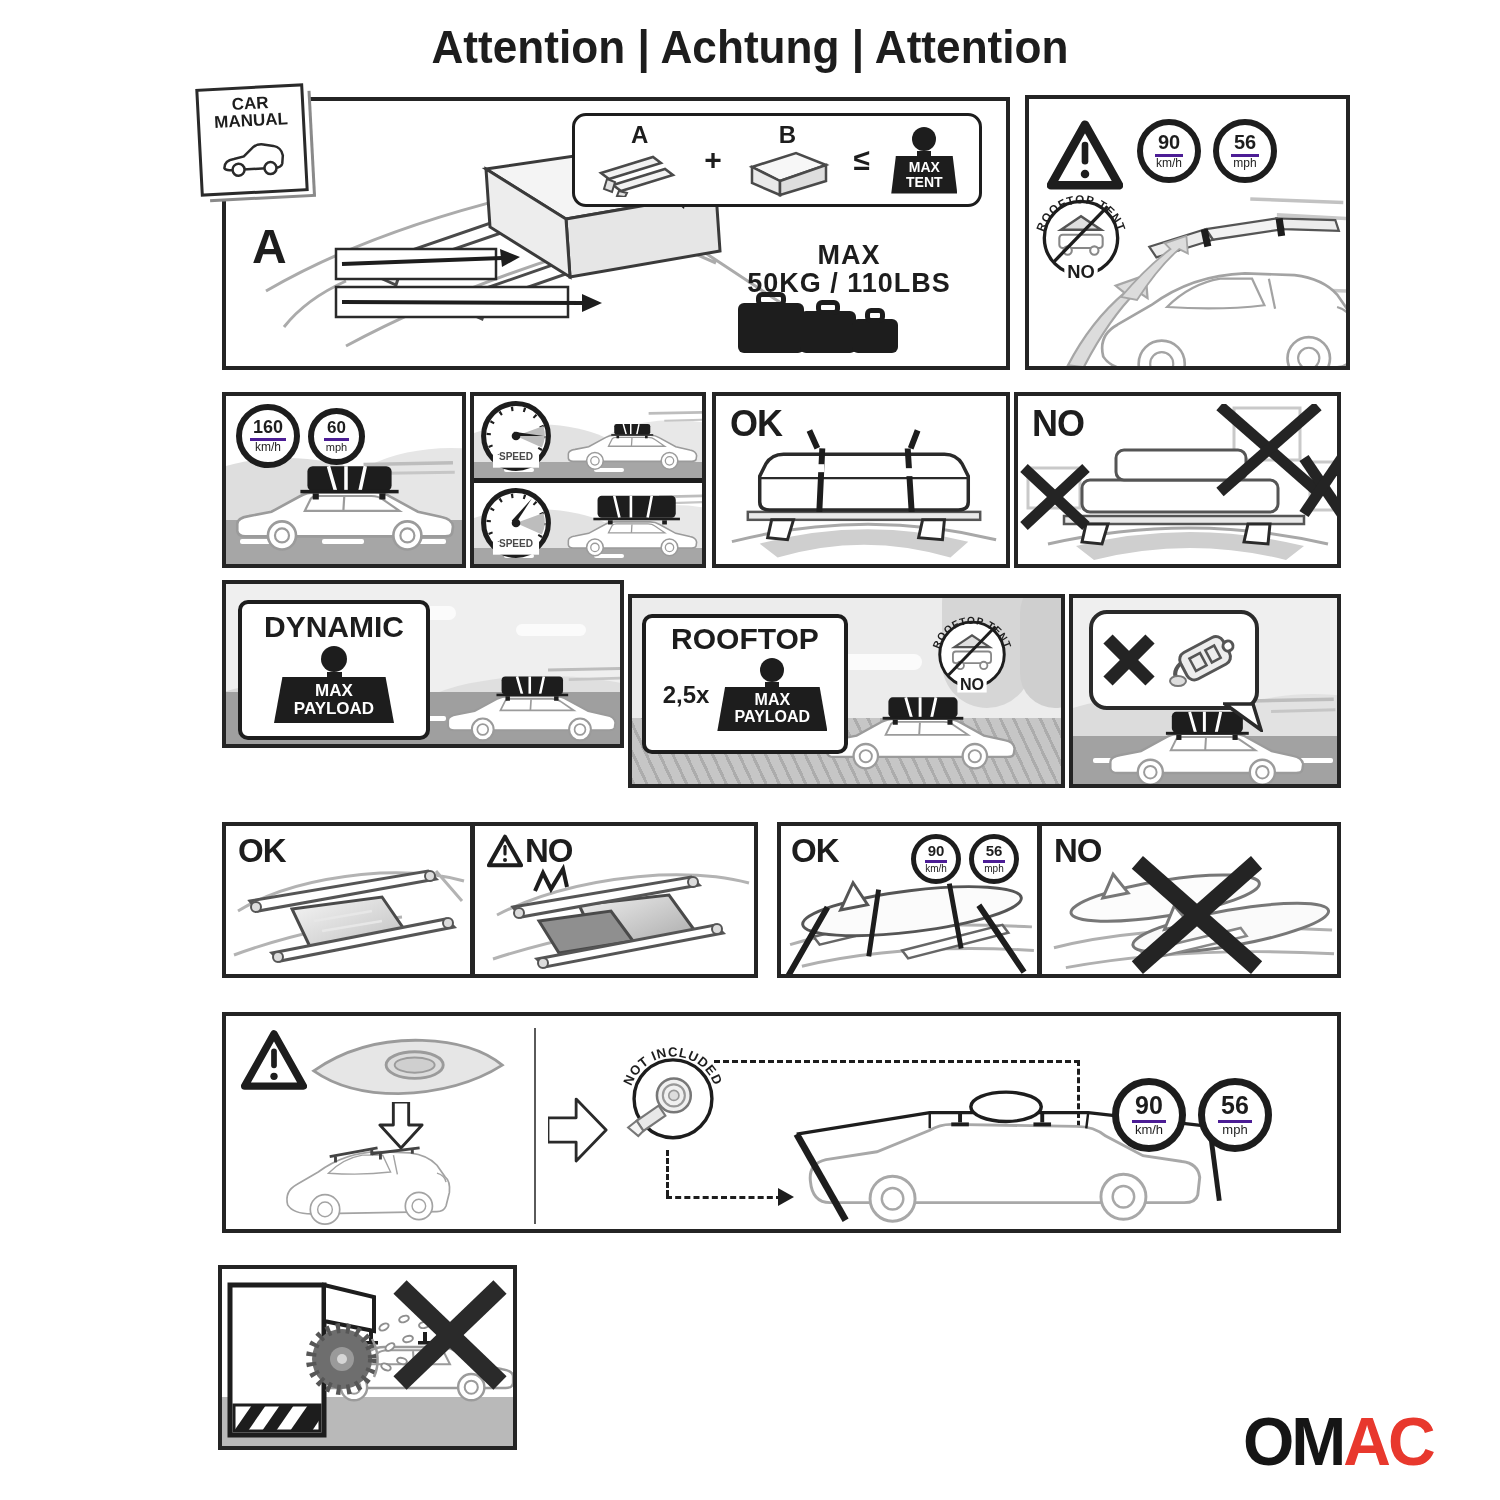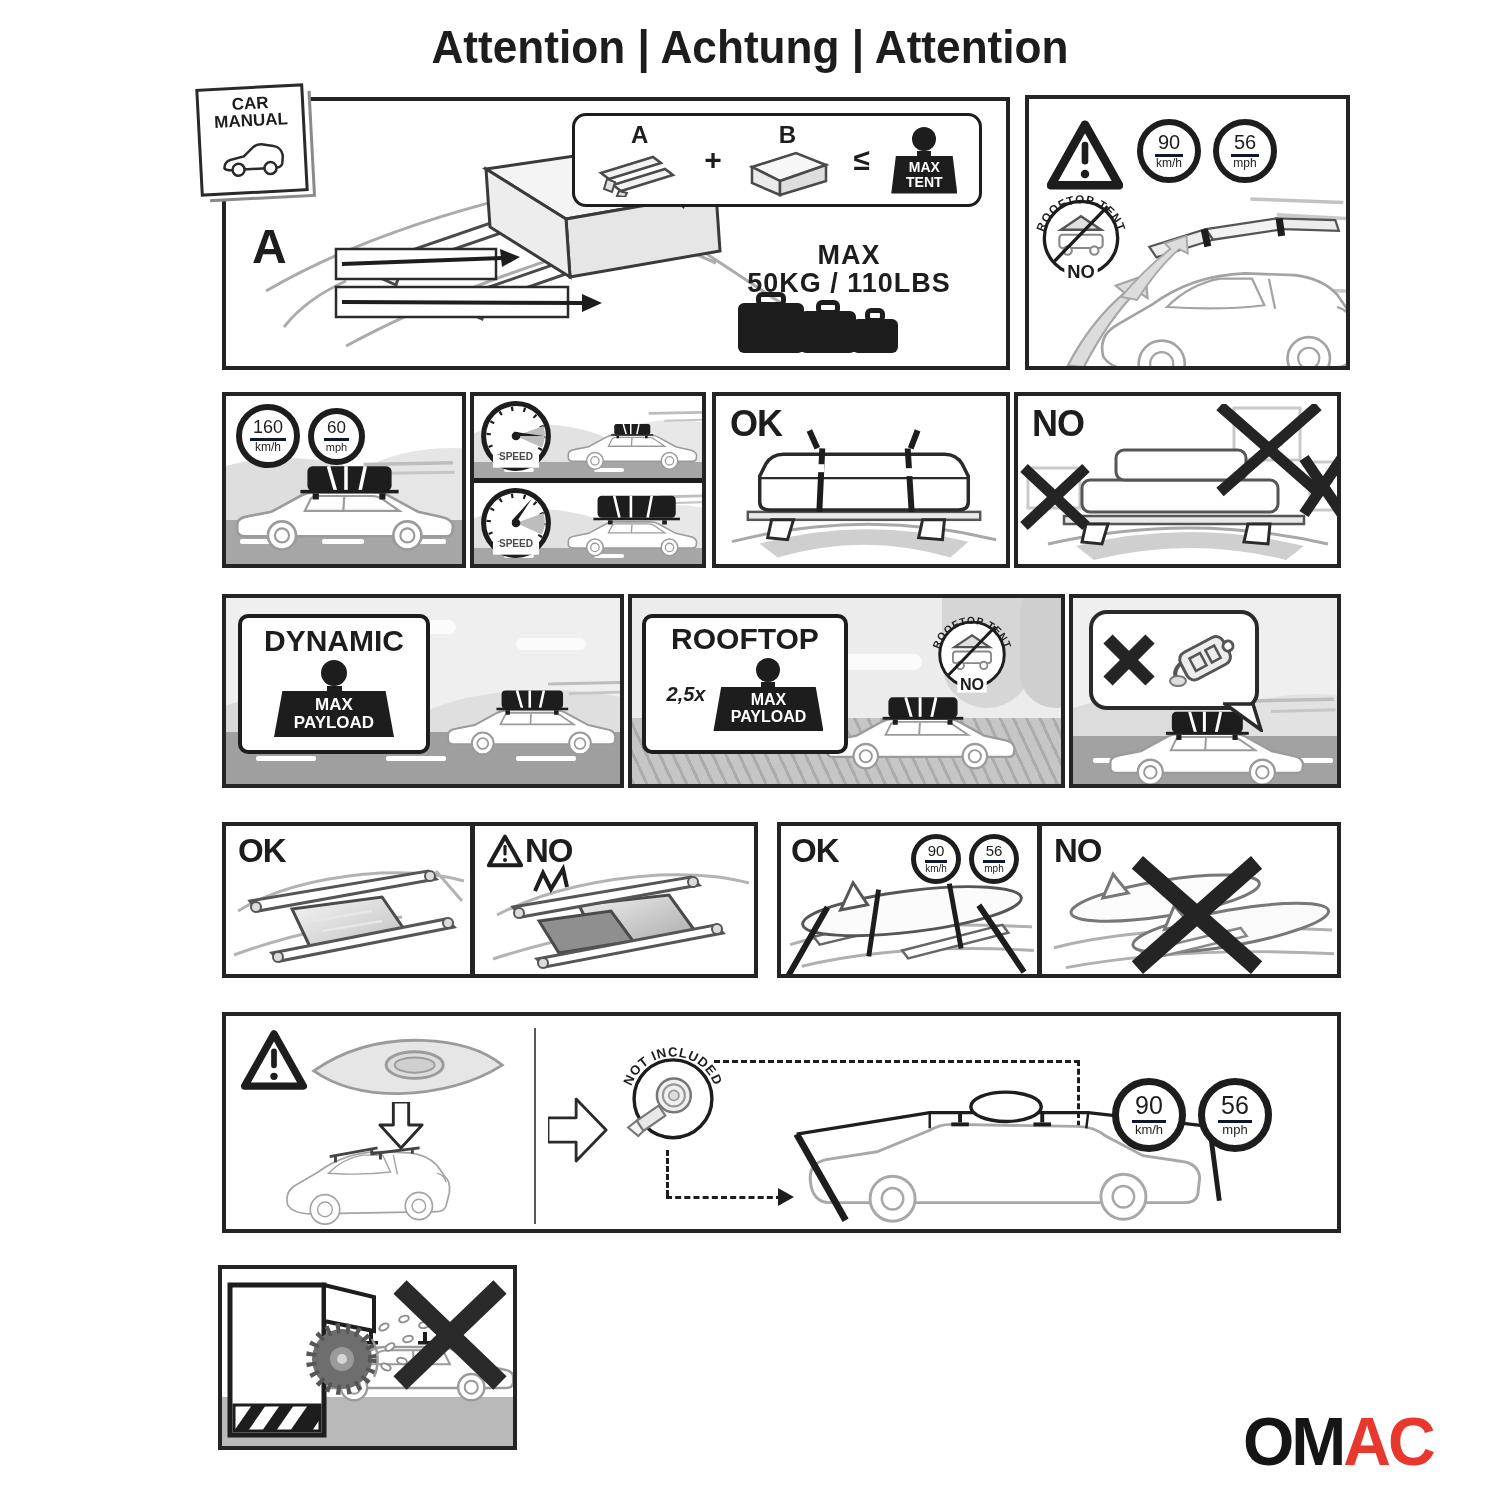--- a/index.html
+++ b/index.html
@@ -7,21 +7,21 @@
         font-family:"Liberation Sans",sans-serif;}
   .title{position:absolute;left:0;right:0;top:20px;text-align:center;font-size:46px;
          font-weight:bold;letter-spacing:0px;transform:scaleX(.96);}
   .panel{position:absolute;background:#fff;border:4px solid #242424;box-sizing:border-box;}
   .clip{overflow:hidden;}
   .abs{position:absolute;}
   .biglbl{position:absolute;font-weight:bold;font-size:36px;line-height:1;letter-spacing:-1px;z-index:5;}
   .badge{box-sizing:border-box;position:absolute;background:#fff;border:7px solid #1d1d1d;
          border-radius:50%;display:flex;flex-direction:column;align-items:center;
          justify-content:center;z-index:6;}
-  .badge .v{font-weight:normal;line-height:1;border-bottom:3px solid #0f172a;padding:0 3px 2px;}
+  .badge .v{font-weight:bold;line-height:1;border-bottom:3px solid #4c1d95;padding:0 3px 2px;}
   .badge .u{line-height:1.15;font-size:12px;}
   .badge-xl{width:74px;height:74px;}.badge-xl .v{font-size:25px;}.badge-xl .u{font-size:13px;}
   .badge-lg{width:64px;height:64px;border-width:6px;}.badge-lg .v{font-size:20px;}
   .badge-md{width:57px;height:57px;border-width:6px;}.badge-md .v{font-size:17px;}.badge-md .u{font-size:11px;}
   .badge-sm{width:50px;height:50px;border-width:5px;}.badge-sm .v{font-size:15px;}.badge-sm .u{font-size:10px;}
   .weight{display:flex;flex-direction:column;align-items:center;z-index:4;}
   .wball{background:#1d1d1d;border-radius:50%;}
   .wneck{background:#1d1d1d;}
   .wbody{background:#1d1d1d;color:#fff;font-weight:bold;text-align:center;line-height:1.05;
          clip-path:polygon(7% 0,93% 0,100% 100%,0 100%);display:flex;flex-direction:column;
@@ -355,21 +355,21 @@
         <line x1="200" y1="2" x2="298" y2="88"></line>
           <line x1="298" y1="2" x2="200" y2="88"></line>
         <line x1="4" y1="64" x2="66" y2="122"></line>
           <line x1="66" y1="64" x2="4" y2="122"></line>
         <line x1="284" y1="54" x2="322" y2="110"></line>
           <line x1="322" y1="54" x2="284" y2="110"></line>
       </g>
     </svg>
   </div>
 
-  <div class="panel clip" style="left:222px;top:594px;width:402px;height:194px;">
+  <div class="panel clip" style="left:222px;top:580px;width:402px;height:168px;">
     <div class="sky" style="height:140px;"></div>
     <div class="cloud" style="left:140px;top:22px;width:90px;height:14px;"></div>
     <div class="cloud" style="left:290px;top:40px;width:70px;height:12px;"></div>
     <div class="hill" style="left:-40px;top:96px;width:260px;height:80px;background:#d9d9d9;"></div>
     <div class="hill" style="left:180px;top:92px;width:280px;height:90px;background:#dfdfdf;"></div>
     <div class="road" style="height:52px;background:#9f9f9f;">
       <div class="dash" style="left:30px;top:24px;width:60px;"></div>
       <div class="dash" style="left:160px;top:24px;width:60px;"></div>
       <div class="dash" style="left:290px;top:24px;width:60px;"></div>
     </div>
@@ -398,21 +398,21 @@
 
   <div class="panel clip" style="left:628px;top:594px;width:437px;height:194px;">
     <div class="sky" style="height:130px;background:#ececec;"></div>
     <div class="cloud" style="left:180px;top:56px;width:110px;height:16px;"></div>
     <div class="hill" style="left:310px;top:-40px;width:90px;height:150px;background:#d6d6d6;border-radius:45px;"></div>
     <div class="hill" style="left:388px;top:-20px;width:70px;height:130px;background:#cfcfcf;border-radius:40px;"></div>
     <div class="grass" style="height:66px;"></div>
     <div class="sign" style="left:10px;top:16px;width:206px;height:140px;">
       <div class="sign-title" style="font-size:30px;margin-top:4px;">ROOFTOP</div>
       <div style="display:flex;align-items:center;gap:8px;margin-top:2px;">
-        <span style="font-weight:bold;font-size:20px;font-style:italic;">2,5x</span>
+        <span style="font-weight:bold;font-size:24px;">2,5x</span>
         <div class="weight">
           <div class="wball" style="width:24px;height:24px;"></div>
           <div class="wneck" style="width:14px;height:5px;"></div>
           <div class="wbody" style="width:110px;height:44px;font-size:16px;">
             <span>MAX</span>
             <span>PAYLOAD</span>
           </div>
         </div>
       </div>
     </div>

